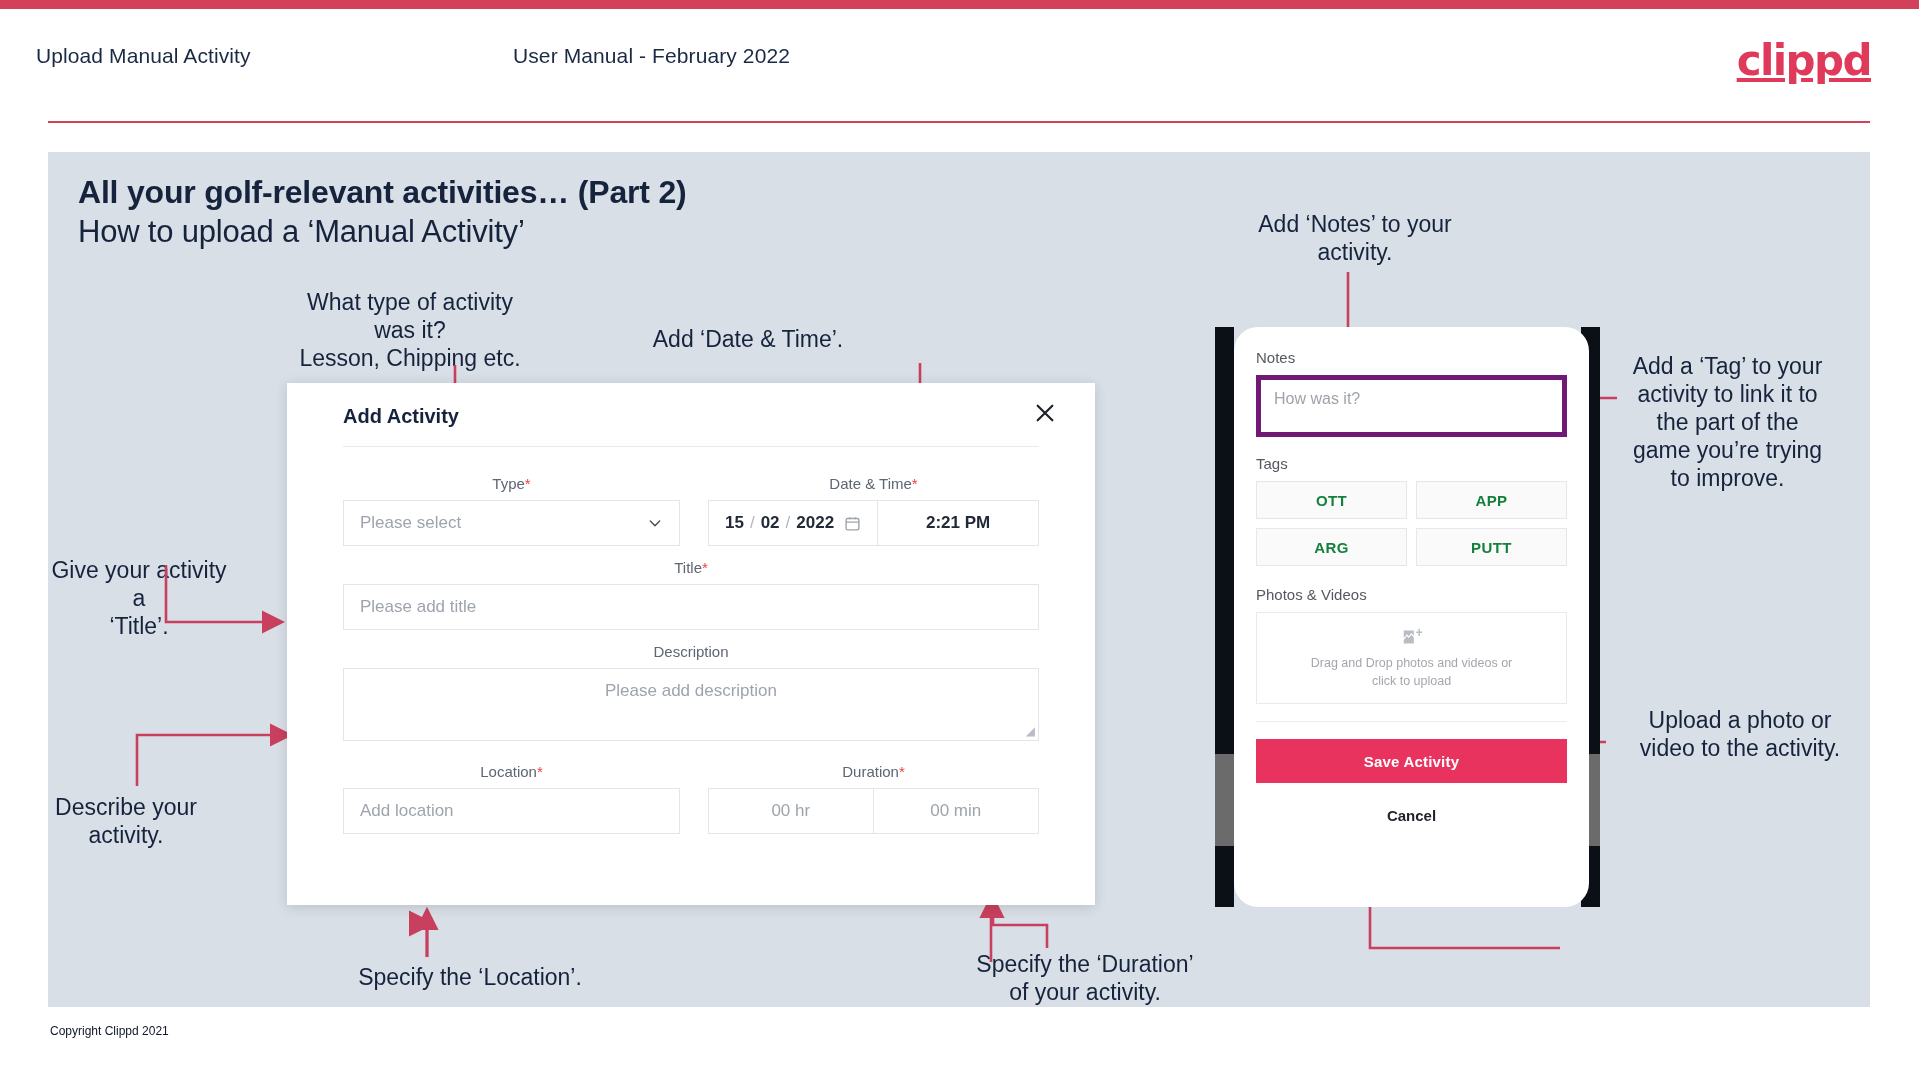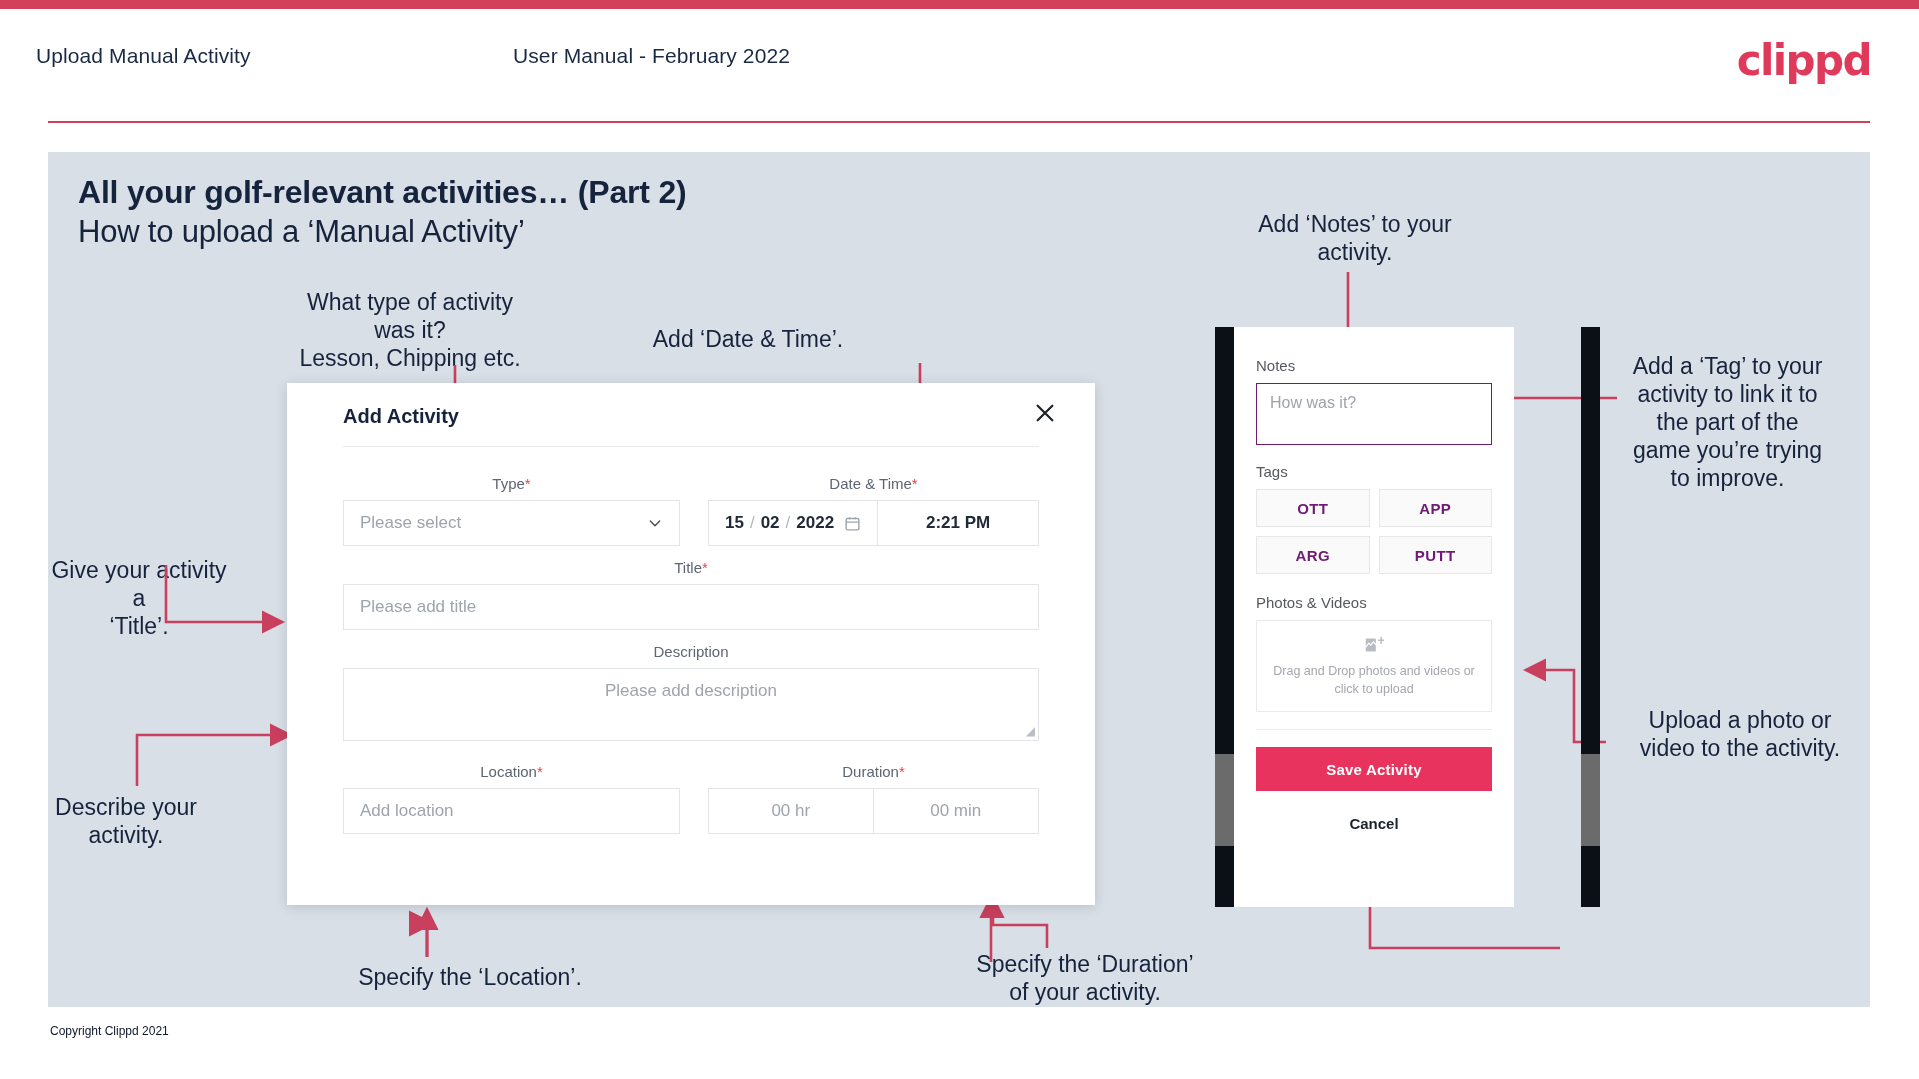--- a/index.html
+++ b/index.html
@@ -29,20 +29,21 @@
   .hdr-sub {
     position: absolute; left: 513px; top: 44px;
     font-size: 21px; color: #1b2a44; font-weight: 400;
     letter-spacing: .1px;
   }
   .logo {
     position: absolute; right: 48px; top: 36px;
     font-size: 42px; font-weight: 700; color: #e03a5b;
     letter-spacing: -1.6px;
     font-family: "DejaVu Sans", sans-serif;
+    text-decoration: underline;
   }
   .hdr-rule {
     position: absolute; left: 48px; top: 121px;
     width: 1822px; height: 2px; background: #d24059;
   }
 
   
   .slide {
     position: absolute; left: 48px; top: 152px;
     width: 1822px; height: 855px;
@@ -183,40 +184,41 @@
   .phone-frame-r { right: 0; }
   .btn-side {
     position: absolute; width: 19px; height: 92px;
     background: #6b6b6b;
     top: 427px;
   }
   .btn-side.l { left: 0; }
   .btn-side.r { right: 0; }
   .phone-screen {
     position: absolute; left: 19px; top: 0;
-    width: 280px; height: 580px;
+    width: 355px; height: 580px;
     background: #ffffff;
-    padding: 30px 22px 0 22px;
+    padding: 22px 22px 0 22px;
+    border-radius: 24px;
   }
   .p-label {
     font-size: 15px; color: #55595f; margin-bottom: 9px;
   }
   .p-notes {
-    border: 1px solid #701a75; height: 62px;
+    border: 5px solid #701a75; height: 62px;
     padding: 10px 13px; font-size: 16px; color: #9ea3aa;
     margin-bottom: 18px;
   }
   .tags-grid {
     display: grid; grid-template-columns: 1fr 1fr;
     gap: 9px; margin-bottom: 20px;
   }
   .tag-btn {
     border: 1px solid #e6e7e9; background: #fafafa;
     height: 38px; display: flex; align-items: center; justify-content: center;
-    font-size: 15px; font-weight: 700; color: #701a75;
+    font-size: 15px; font-weight: 700; color: #15803d;
     letter-spacing: .4px;
   }
   .p-drop {
     border: 1px solid #e9eaec; height: 92px;
     display: flex; flex-direction: column; align-items: center; justify-content: center;
     gap: 6px; margin-bottom: 17px;
   }
   .p-drop-txt {
     font-size: 12.5px; color: #a3a7ad; text-align: center; line-height: 1.45;
     white-space: pre-line;

